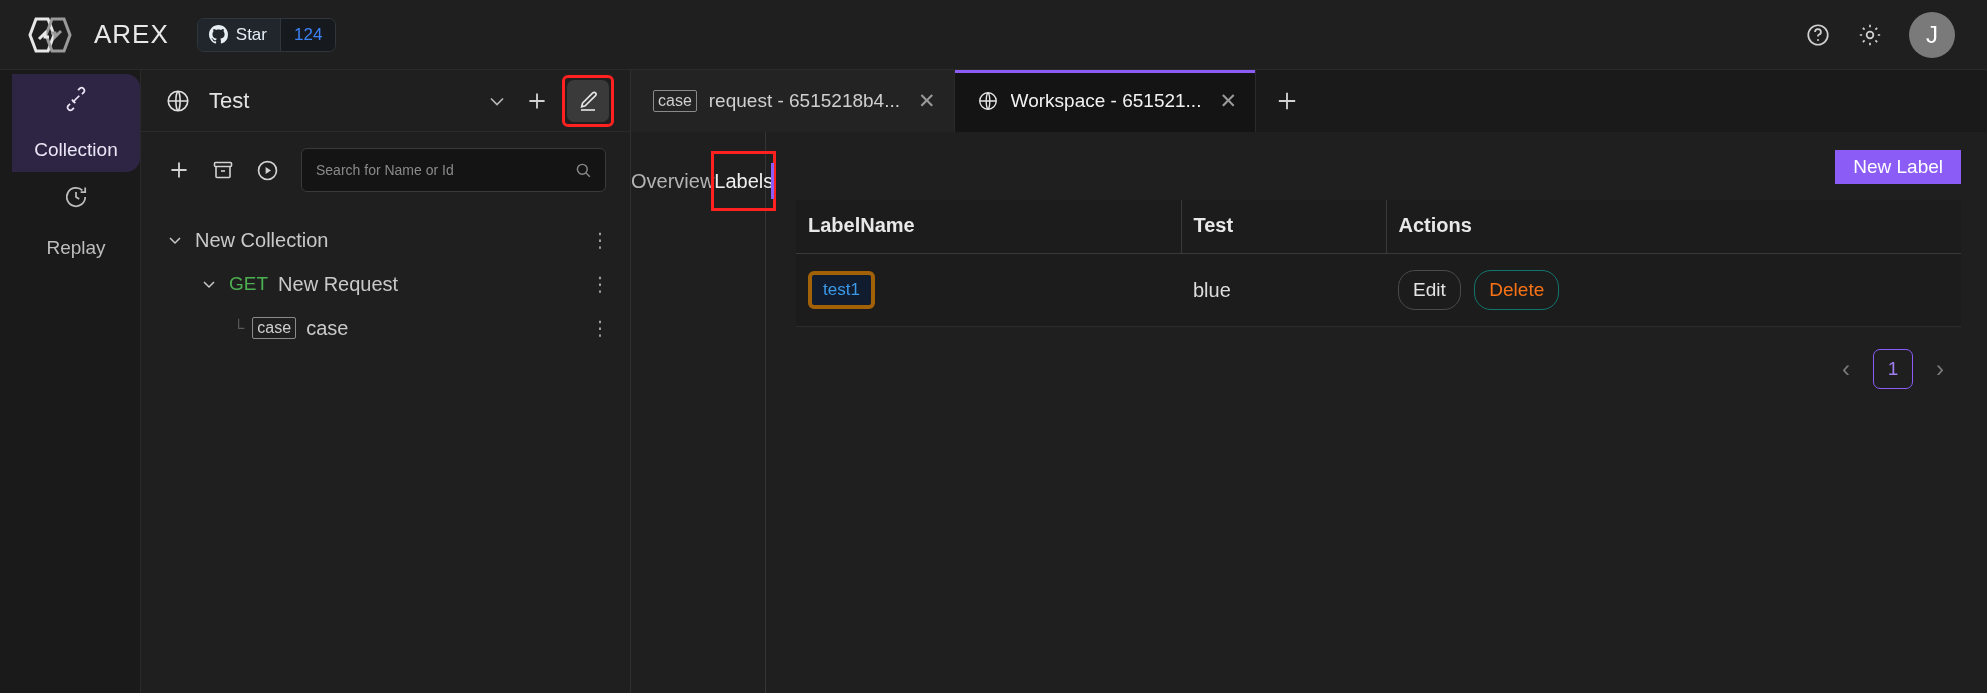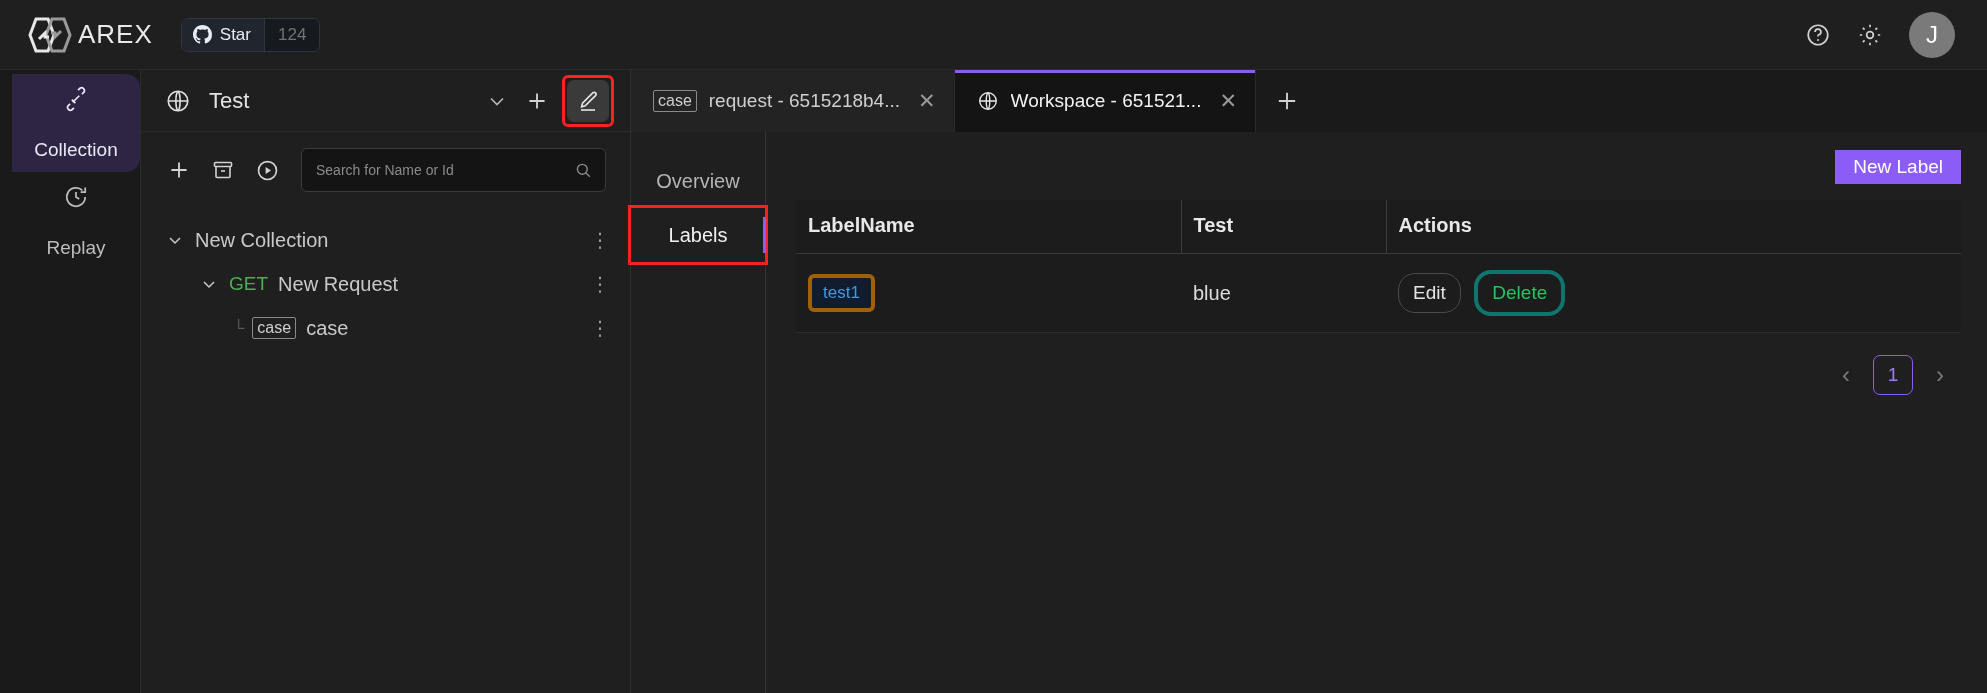--- a/index.html
+++ b/index.html
@@ -14,38 +14,38 @@
 
   
   .topbar {
     height: 70px; flex: 0 0 70px;
     background: #1f1f1f;
     display: flex; align-items: center;
     padding: 0 22px;
     border-bottom: 1px solid #2a2a2a;
     position: relative; z-index: 5;
   }
-  .brand { display: flex; align-items: center; gap: 0; }
+  .brand { display: flex; align-items: center; gap: 16px; }
   .logo { width: 56px; height: 40px; display: block; }
   .brand-name {
     font-size: 26px; letter-spacing: 1px; color: #e8e8e8; font-weight: 400;
   }
   .star-widget {
     display: flex; align-items: stretch; margin-left: 28px;
     border-radius: 7px; overflow: hidden; height: 34px;
     border: 1px solid #30363d;
   }
   .star-left {
     display: flex; align-items: center; gap: 8px;
     background: #21262d; padding: 0 13px 0 11px;
     font-size: 17px; color: #e6edf3;
   }
   .star-count {
     display: flex; align-items: center; padding: 0 13px;
-    background: #16191d; font-size: 17px; color: #737373;
+    background: #16191d; font-size: 17px; color: #3b82f6;
     border-left: 1px solid #30363d;
   }
   .gh-icon { width: 19px; height: 19px; display:block; }
   .top-right { margin-left: auto; display: flex; align-items: center; gap: 26px; padding-right: 10px;}
   .icon-btn { width: 26px; height: 26px; display: flex; align-items: center; justify-content: center; cursor: pointer; }
   .avatar {
     width: 46px; height: 46px; border-radius: 50%;
     background: #7a7a7a; color: #fff;
     display: flex; align-items: center; justify-content: center;
     font-size: 24px; cursor: pointer;
@@ -130,21 +130,21 @@
   .tab.active::before {
     content:""; position: absolute; left: 0; right: 0; top: 0; height: 3px; background: #8b5cf6;
   }
   .tab-label { white-space: nowrap; overflow: hidden; text-overflow: ellipsis; }
   .tab-close { color: #9a9a9a; font-size: 21px; margin-left: 6px; cursor: pointer; }
   .tab-add { width: 62px; height: 62px; display:flex; align-items:center; justify-content:center; color:#cfcfcf; font-size: 30px; cursor:pointer; }
 
   .content { flex: 1; display: flex; min-height: 0; position: relative; }
   .subnav {
     width: 135px; flex: 0 0 135px; padding-top: 22px;
-    border-right: 1px solid #343434; display: flex; flex-direction: column; align-items: stretch;
+    border-right: 1px solid #343434; display: flex; flex-direction: row; align-items: stretch;
   }
   .subnav-item {
     height: 54px; display: flex; align-items: center; justify-content: center;
     font-size: 20px; color: #b4b4b4; cursor: pointer; position: relative;
   }
   .subnav-item.active { color: #f0f0f0; }
   .subnav-item.active::after {
     content:""; position: absolute; right: -1px; top: 9px; bottom: 9px; width: 3px; background: #8b5cf6;
   }
   .subnav-item.boxed {
@@ -171,21 +171,21 @@
   .col-color { width: 205px; }
   .tag {
     display: inline-block; background: #111d2e; border: 4px solid #a16207;
     color: #3c9ae8; font-size: 17px; border-radius: 6px; padding: 5px 11px;
   }
   .btn-sm {
     font-size: 19px; font-family: inherit; border-radius: 17px;
     padding: 8px 14px; background: transparent; cursor: pointer;
   }
   .btn-edit { border: 1px solid #4a4a4a; color: #e4e4e4; }
-  .btn-delete { border: 4px solid #0f766e; color: #22c55e; margin-left: 8px; text-align: right; }
+  .btn-delete { border: 1px solid #0f766e; color: #f97316; margin-left: 8px; text-align: right; }
   .pager { display: flex; align-items: center; justify-content: flex-end; gap: 14px; padding: 22px 8px 0 0; }
   .pg-arrow { color: #7a7a7a; font-size: 24px; cursor: pointer; width: 26px; text-align: center; }
   .pg-num {
     width: 40px; height: 40px; border: 1px solid #8b5cf6; border-radius: 7px;
     display: flex; align-items: center; justify-content: center;
     color: #a07df0; font-size: 19px; cursor: pointer;
   }
 
   
   .tooltip {

